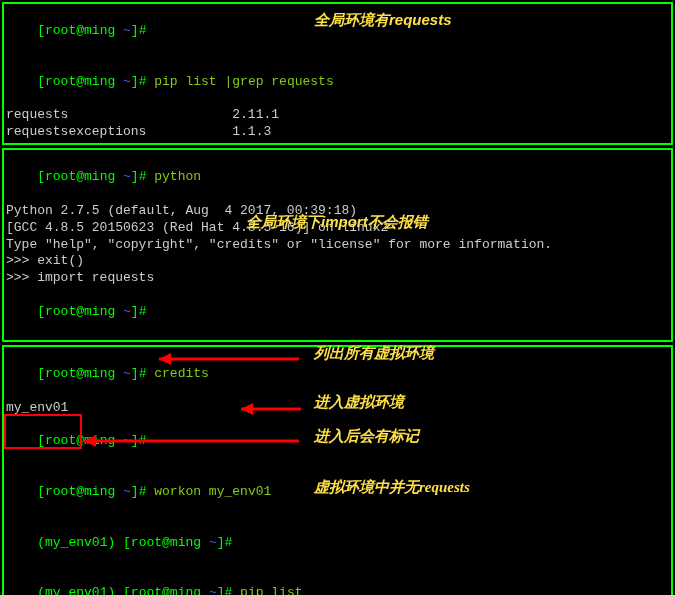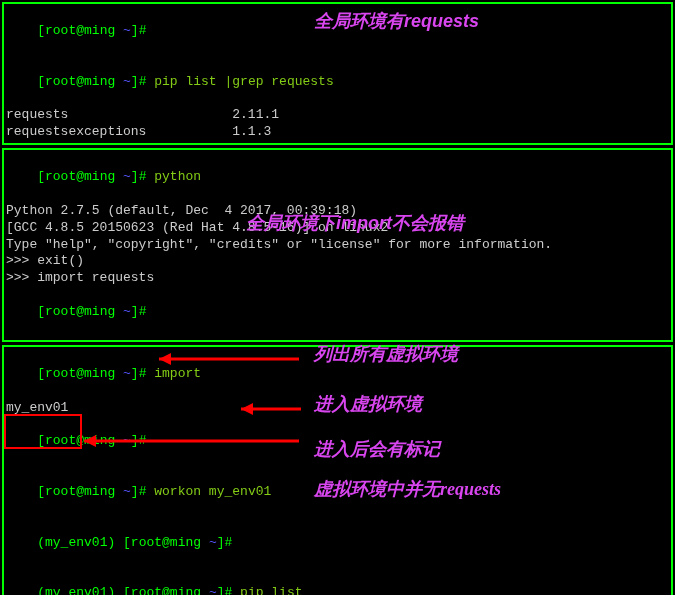--- a/index.html
+++ b/index.html
@@ -18,23 +18,23 @@
     margin-bottom: 3px;
     padding: 2px 2px;
     position: relative;
   }
   .line { white-space: pre; position: relative; }
   .prompt-user { color: #00ff00; }
   .prompt-path { color: #5555ff; }
   .cmd { color: #84cc16; }
   .annotation {
     position: absolute;
-    color: #d946ef;
+    color: #fde047;
     font-family: "SimSun", "Microsoft YaHei", sans-serif;
-    font-size: 18px;
+    font-size: 15px;
     font-weight: bold;
     font-style: italic;
     z-index: 10;
   }
   .redbox {
     border: 2px solid #ff0000;
     position: absolute;
     box-sizing: border-box;
     z-index: 5;
   }
@@ -56,34 +56,34 @@
   </div>
   <div class="line">requests                     2.11.1</div>
   <div class="line">requestsexceptions           1.1.3</div>
   <div class="annotation" style="top:6px; left:310px;">全局环境有requests</div>
 </div>
 
 <div class="box">
   <div class="line">
     <span class="prompt-user">[root@ming </span><span class="prompt-path">~</span><span class="prompt-user">]# </span><span class="cmd">python</span>
   </div>
-  <div class="line">Python 2.7.5 (default, Dec  4 2017, 00:39:18)</div>
+  <div class="line">Python 2.7.5 (default, Aug  4 2017, 00:39:18)</div>
   <div class="line">[GCC 4.8.5 20150623 (Red Hat 4.8.5-16)] on linux2</div>
   <div class="line">Type "help", "copyright", "credits" or "license" for more information.</div>
   <div class="line">&gt;&gt;&gt; exit()</div>
   <div class="line">&gt;&gt;&gt; import requests</div>
   <div class="line">
     <span class="prompt-user">[root@ming </span><span class="prompt-path">~</span><span class="prompt-user">]# </span>
   </div>
   <div class="annotation" style="top:62px; left:242px;">全局环境下import不会报错</div>
 </div>
 
 <div class="box" style="position:relative;">
   <div class="line">
-    <span class="prompt-user">[root@ming </span><span class="prompt-path">~</span><span class="prompt-user">]# </span><span class="cmd">import</span>
+    <span class="prompt-user">[root@ming </span><span class="prompt-path">~</span><span class="prompt-user">]# </span><span class="cmd">credits</span>
   </div>
   <div class="line">my_env01</div>
   <div class="line">
     <span class="prompt-user">[root@ming </span><span class="prompt-path">~</span><span class="prompt-user">]# </span>
   </div>
   <div class="line">
     <span class="prompt-user">[root@ming </span><span class="prompt-path">~</span><span class="prompt-user">]# </span><span class="cmd">workon my_env01</span>
   </div>
   <div class="line">
     <span class="prompt-user">(my_env01) </span><span class="prompt-user">[root@ming </span><span class="prompt-path">~</span><span class="prompt-user">]# </span>
@@ -102,15 +102,15 @@
     <line x1="0" y1="7" x2="60" y2="7" stroke="#ff0000" stroke-width="3"></line>
     <polygon points="0,7 12,1 12,13" fill="#ff0000"></polygon>
   </svg>
   <svg class="arrow" style="left:80px; top:87px;" width="225" height="14">
     <line x1="0" y1="7" x2="215" y2="7" stroke="#ff0000" stroke-width="3"></line>
     <polygon points="0,7 12,1 12,13" fill="#ff0000"></polygon>
   </svg>
 
   <div class="annotation" style="top:-4px; left:310px;">列出所有虚拟环境</div>
   <div class="annotation" style="top:46px; left:310px;font-family:Liberation Serif, serif;">进入虚拟环境</div>
-  <div class="annotation" style="top:79px; left:310px;margin-top:12px;">进入后会有标记</div>
+  <div class="annotation" style="top:79px; left:310px;">进入后会有标记</div>
   <div class="annotation" style="top:131px; left:310px;font-family:Liberation Serif, serif;">虚拟环境中并无requests</div>
 </div>
 
 </body></html>

